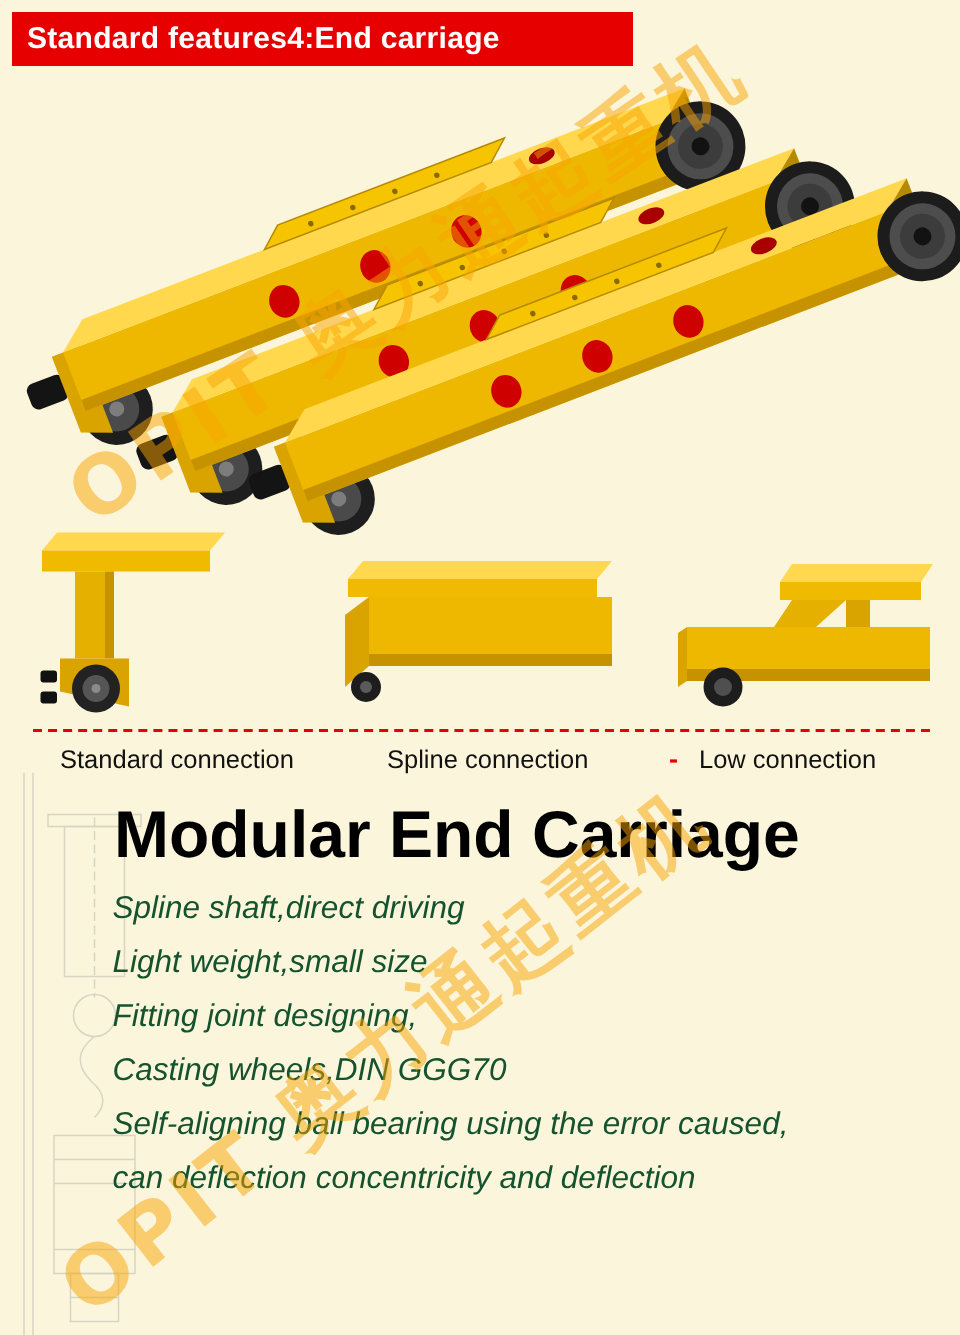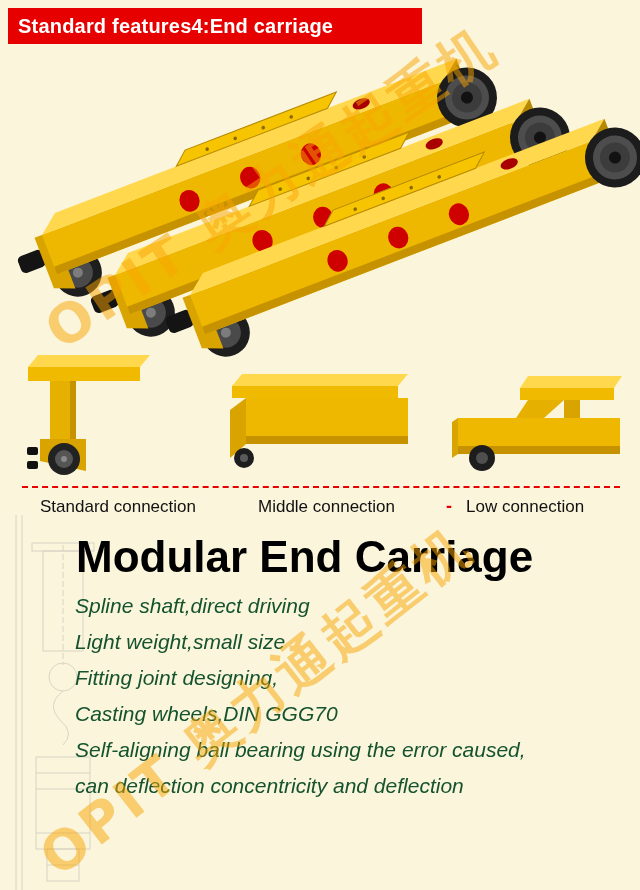--- a/index.html
+++ b/index.html
@@ -162,21 +162,21 @@
     <rect x="6" y="78" width="162" height="8" fill="#c79200"></rect>
     <polygon points="6,50 6,86 0,90 0,54" fill="#d9a300"></polygon>
     <circle cx="30" cy="90" r="13" fill="#1d1d1d"></circle>
     <circle cx="30" cy="90" r="6" fill="#4f4f4f"></circle>
   </svg>
 
   <div class="dashed-line"></div>
   <span class="separator-dash">-</span>
 
   <div class="conn-label lbl-standard">Standard connection</div>
-  <div class="conn-label lbl-middle">Middle connection</div>
+  <div class="conn-label lbl-middle">Spline connection</div>
   <div class="conn-label lbl-low">Low connection</div>
 
   <h1 class="page-title">Modular End Carriage</h1>
 
   <div class="features">
     <div class="feature-line">Spline shaft,direct driving</div>
     <div class="feature-line">Light weight,small size</div>
     <div class="feature-line">Fitting joint designing,</div>
     <div class="feature-line">Casting wheels,DIN GGG70</div>
     <div class="feature-line">Self-aligning ball bearing using the error caused,</div>

